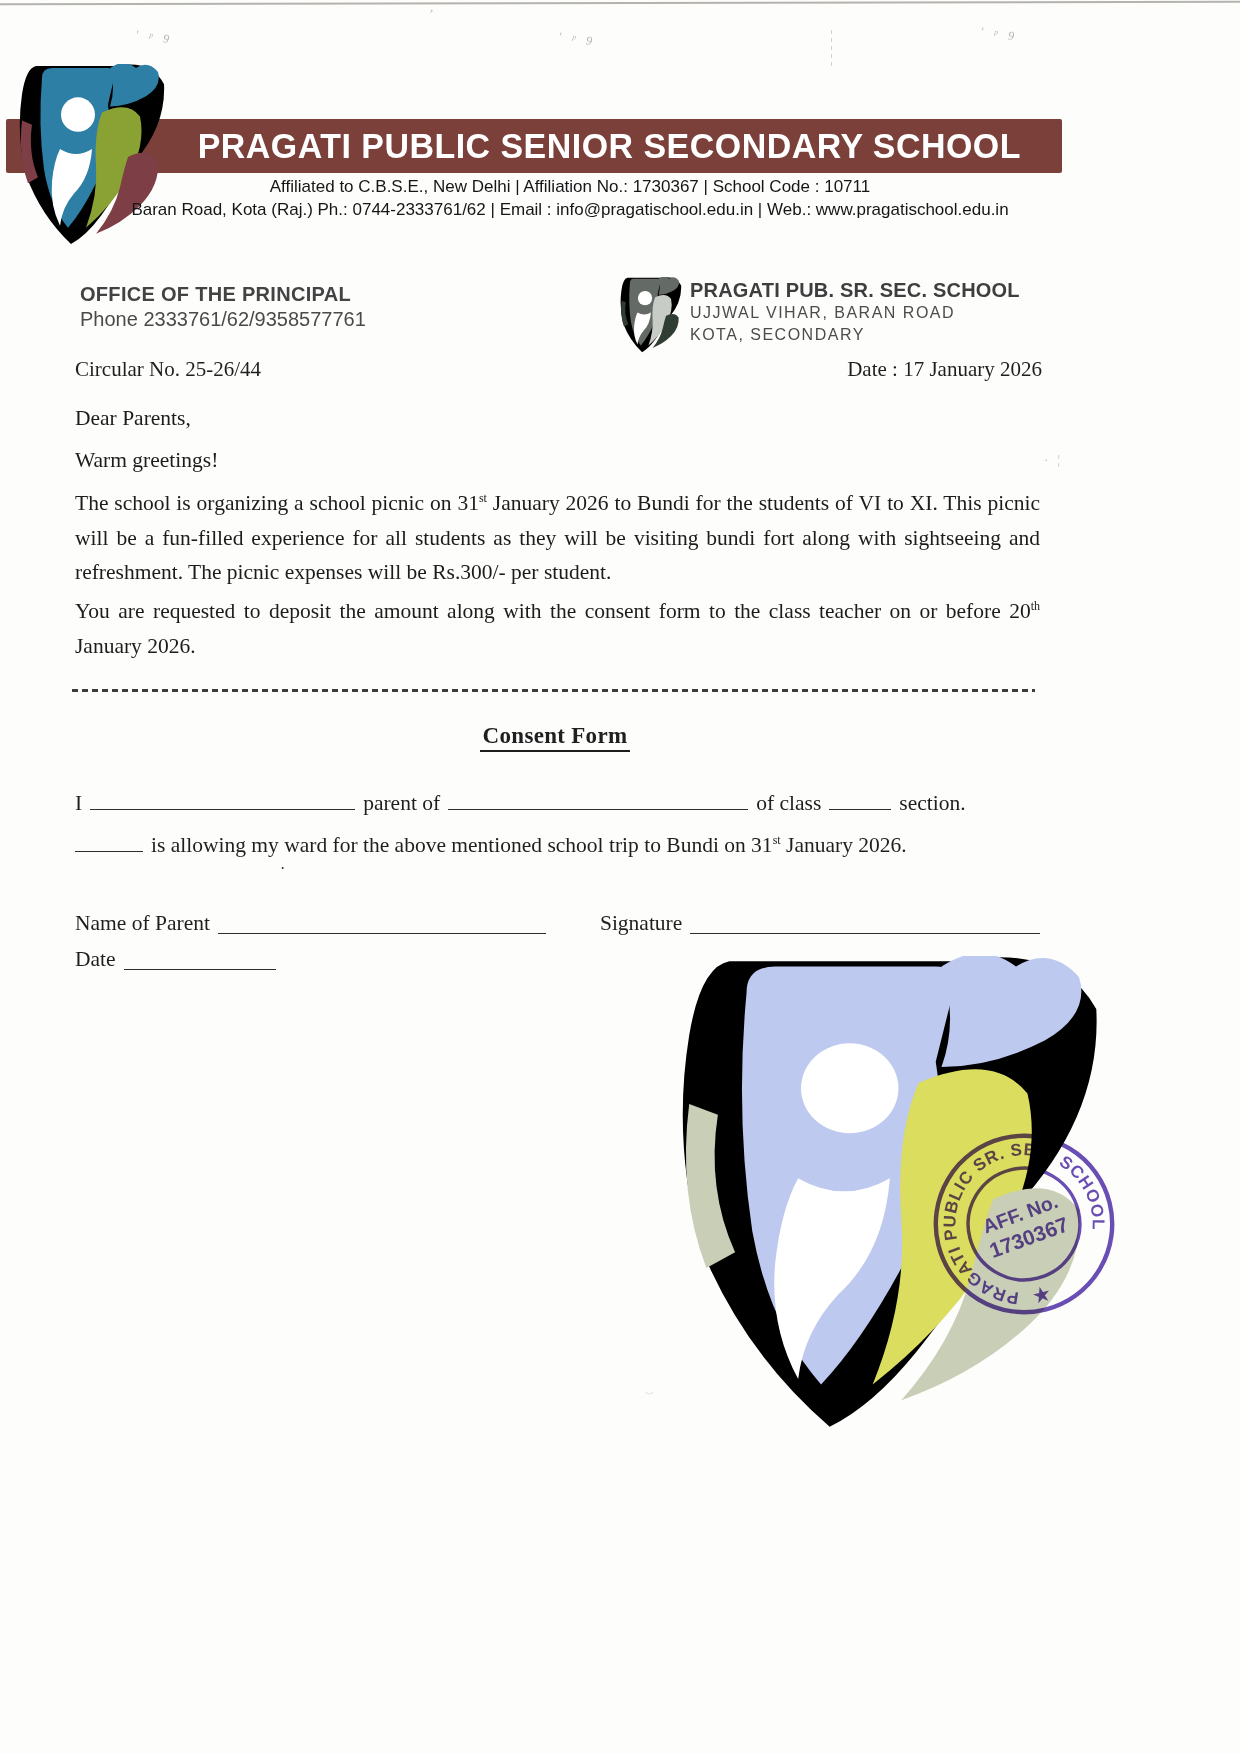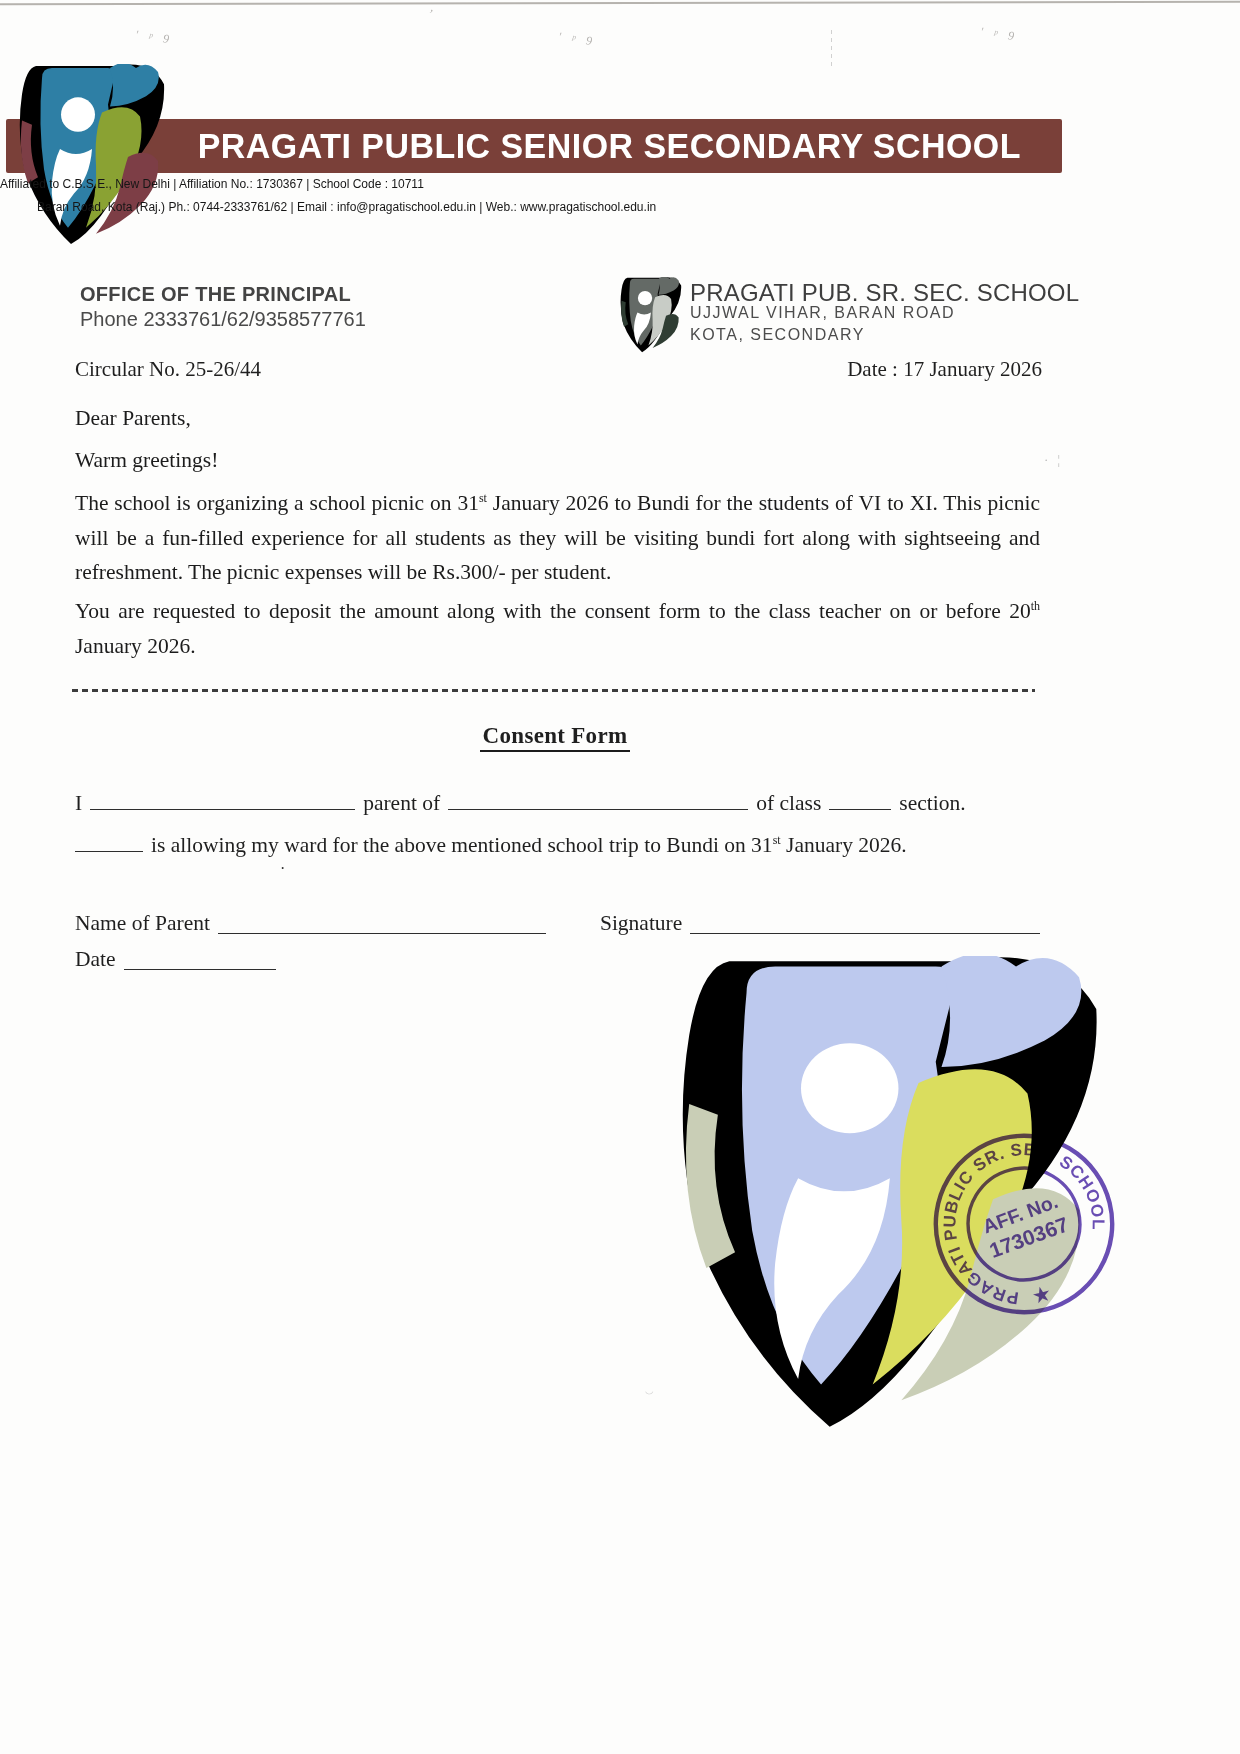--- a/index.html
+++ b/index.html
@@ -13,30 +13,30 @@
   .pencil{color:#8f8c88;font-size:12px;font-family:"Liberation Serif",serif;font-style:italic;
           opacity:.65;letter-spacing:4px;transform:rotate(8deg);}
   .vdash{left:831px;top:30px;width:1px;height:40px;opacity:.45;
          background:repeating-linear-gradient(#9a9a9a 0 4px,transparent 4px 8px);}
 
   
   .banner{left:6px;top:119px;width:1056px;height:54px;display:flex;align-items:center;
           justify-content:center;padding-left:150px;box-sizing:border-box;border-radius:2px;}
   .banner-title{color:#ffffff;font-weight:bold;font-size:35px;letter-spacing:.5px;
           font-family:"Liberation Sans",sans-serif;transform:scaleX(.97);white-space:nowrap;}
-  .affline{left:0;top:177px;width:1140px;text-align:left;font-size:12px;color:#161616;
+  .affline{left:0;top:177px;width:1140px;text-align:center;font-size:17px;color:#161616;
           font-family:"Liberation Sans",sans-serif;}
-  .affline2{top:200px;padding-left:37px;}
+  .affline2{top:200px;}
   .logo-main{left:16px;top:64px;width:150px;height:182px;}
 
   
   .office-title{left:80px;top:283px;font-size:20px;font-weight:bold;color:#434343;letter-spacing:.3px;}
   .office-phone{left:80px;top:308px;font-size:20px;color:#4a4a4a;}
   .logo-mini{left:619px;top:277px;width:63px;height:76px;}
-  .school-name{left:690px;top:279px;font-size:24px;font-weight:normal;color:#3e3e3e;letter-spacing:.2px;}
+  .school-name{left:690px;top:279px;font-size:20px;font-weight:bold;color:#3e3e3e;letter-spacing:.2px;}
   .school-addr1{left:690px;top:304px;font-size:16px;color:#4c4c4c;letter-spacing:1.5px;}
   .school-addr2{left:690px;top:326px;font-size:16px;color:#4c4c4c;letter-spacing:1.5px;}
 
   
   .metarow{left:75px;top:357px;width:967px;display:flex;justify-content:space-between;font-size:21px;}
 
   
   .bodytext{font-size:21.5px;line-height:34.5px;color:#1c1c1c;}
   .salutation{left:75px;top:401px;}
   .greeting{left:75px;top:443px;}

